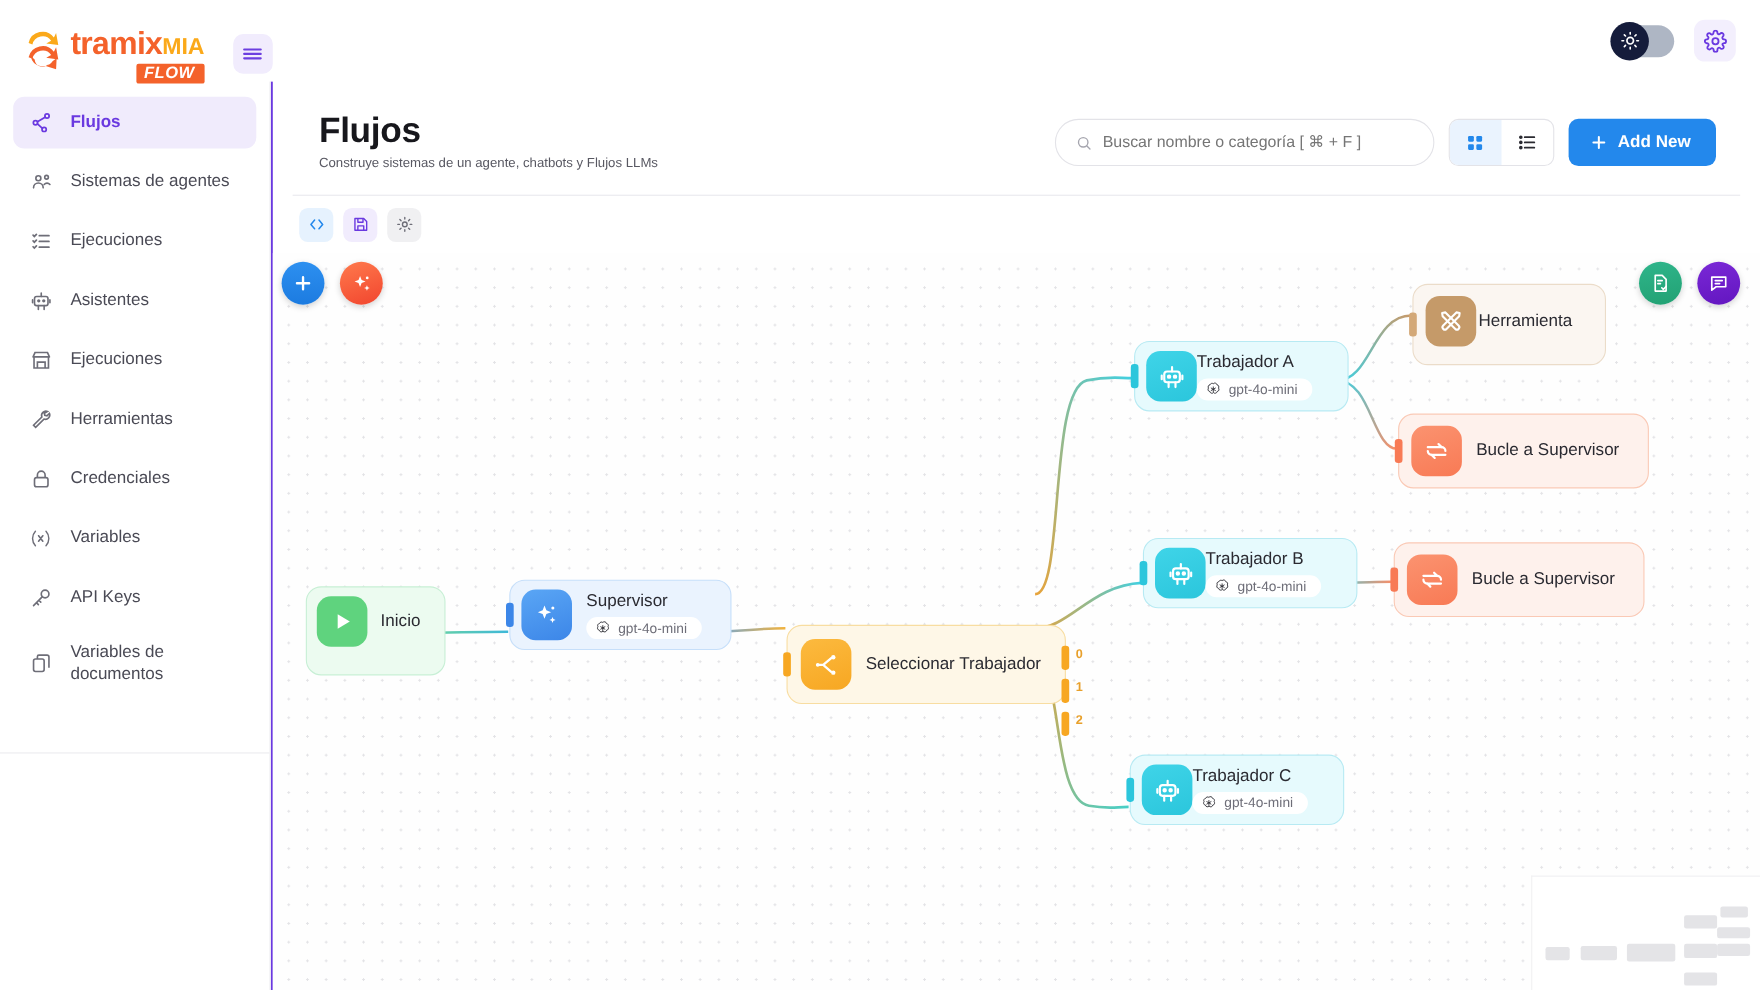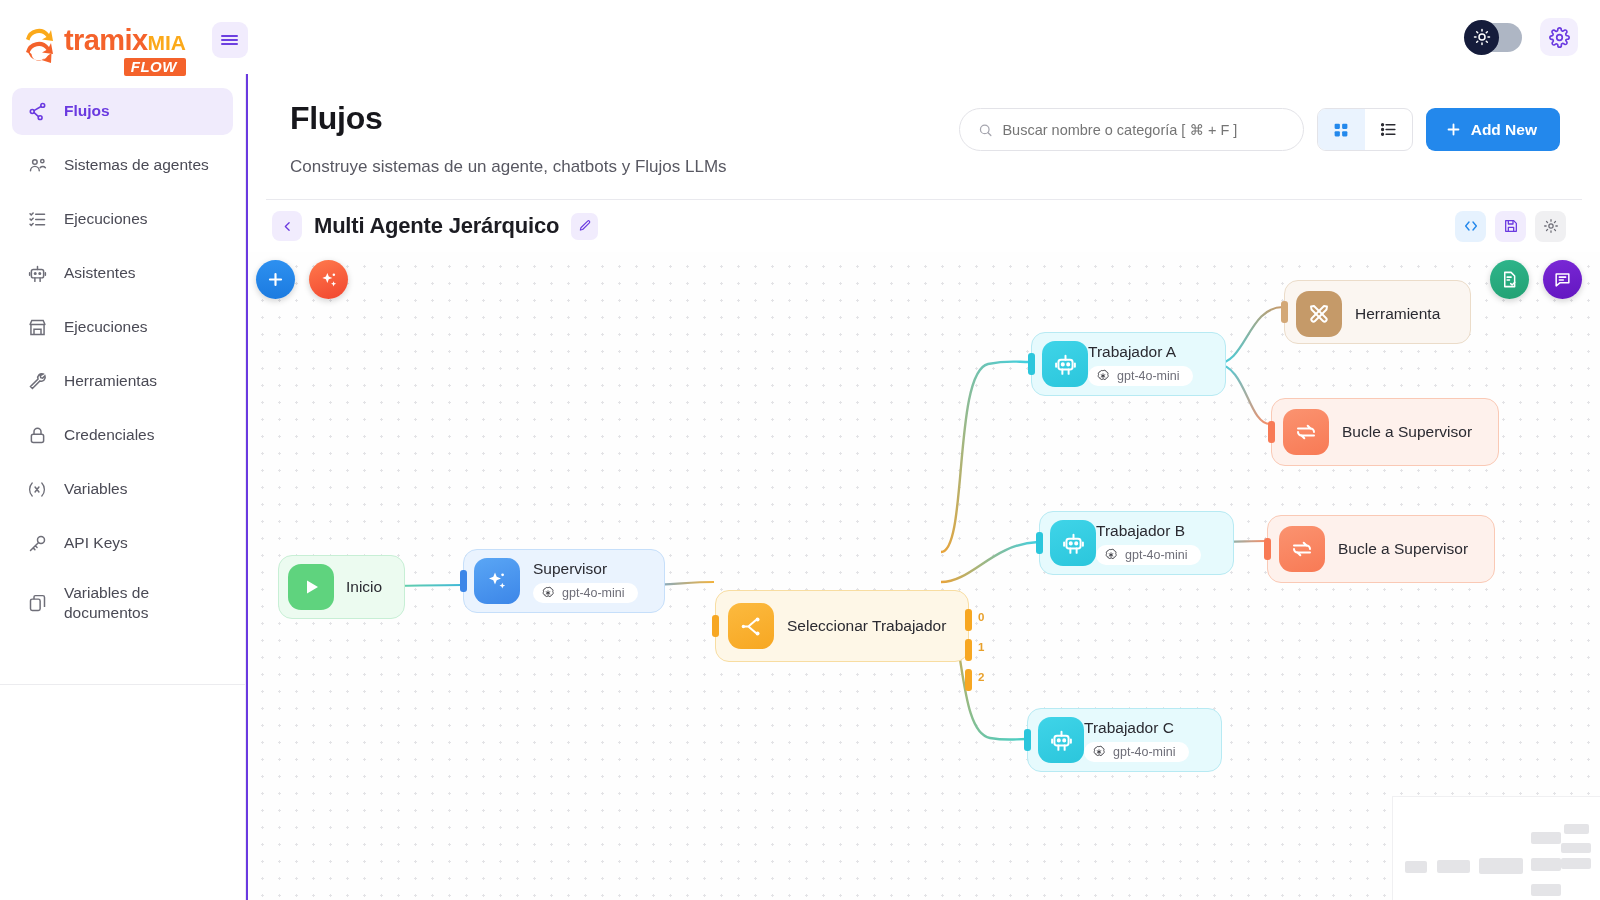--- a/index.html
+++ b/index.html
@@ -9,21 +9,21 @@
     background: #ffffff; overflow: hidden;
   }
   .app { position: relative; width: 1600px; height: 900px; display: flex; flex-direction: column; }
 
   
   .topbar {
     height: 74px; flex: 0 0 74px; background: #fff;
     display: flex; align-items: center; justify-content: space-between;
     padding: 0 22px 0 18px; position: relative; z-index: 30;
   }
-  .brand { display: flex; gap: 14px; margin-top: 24px; }
+  .brand { display: flex; align-items: center; gap: 14px; margin-top: 24px; }
   .logo-wrap { display: flex; align-items: flex-start; gap: 6px; }
   .logo-mark { width: 40px; height: 42px; flex: 0 0 40px; margin-top: 2px; }
   .logo-text { display: flex; flex-direction: column; line-height: 1; margin-top: 4px; }
   .logo-row1 { font-size: 29px; font-weight: 700; letter-spacing: -0.6px; }
   .logo-tramix { color: #F4622B; }
   .logo-mia { color: #FBA91A; font-size: 21px; font-weight: 700; letter-spacing: 0px; }
   .logo-flow {
     align-self: flex-end; margin-top: 3px; background: #F4622B; color: #fff;
     font-size: 15px; font-weight: 700; font-style: italic; letter-spacing: 0.5px;
     padding: 1px 9px 2px 7px; border-radius: 2px;
@@ -65,21 +65,21 @@
   .nav-item.active .ico svg { stroke: #6A39E0; }
   .nav-label { white-space: pre-line; line-height: 1.3; }
   .sidebar-divider { position: absolute; left: 0; right: 0; bottom: 215px; height: 1px; background: #ECECEF; }
 
   
   .main { flex: 1; min-width: 0; display: flex; flex-direction: column; border-left: 2px solid #6A39E0; }
   .page-head {
     padding: 26px 40px 0 42px; display: flex; justify-content: space-between; align-items: flex-start;
   }
   .page-title { font-size: 32px; font-weight: 700; color: #17171C; letter-spacing: -0.3px; }
-  .page-sub { font-size: 17px; color: #585862; margin-top: 20px; }
+  .page-sub { font-size: 12px; color: #585862; margin-top: 4px; }
   .head-controls { display: flex; align-items: center; gap: 13px; margin-top: 8px; }
   .search-box {
     width: 345px; height: 43px; border: 1px solid #E3E3E8; border-radius: 22px;
     display: flex; align-items: center; gap: 10px; padding: 0 18px; background: #fff;
   }
   .search-box input {
     border: none; outline: none; font-size: 14.5px; color: #0f766e; width: 100%;
     font-family: Liberation Sans, sans-serif; background: transparent;
   }
   .view-toggle {
@@ -143,29 +143,29 @@
   }
   .node-title { font-size: 15.5px; color: #2A2A31; font-weight: 500; }
   .model-pill {
     display: inline-flex; align-items: center; gap: 7px; background: #fff;
     border-radius: 13px; padding: 3px 13px 3px 8px; font-size: 12.5px; color: #6E6E78;
     margin-top: 5px;
   }
   .node-texts { display: flex; flex-direction: column; }
 
   
-  .n-start { background: #ECFBF0; border: 1px solid #C7EFD5; padding: 8px 22px 8px 9px; }
+  .n-start { background: #ECFBF0; border: 1px solid #C7EFD5; padding: 8px 22px 25px 9px; }
   .n-start .node-icon { background: #5FD37E; }
   .n-sup { background: #EAF3FE; border: 1px solid #C6DFFA; padding: 8px 26px 8px 10px; gap: 13px; }
   .n-sup .node-icon { background: linear-gradient(160deg,#5AA6F5,#3C86E8); }
   .n-sel { background: #FEF7E7; border: 1px solid #F8DDA1; padding: 12px 22px 12px 12px; gap: 13px; margin-top: 44px; }
   .n-sel .node-icon { background: linear-gradient(160deg,#FCBA3F,#F7A722); }
   .n-work { background: #E6FAFD; border: 1px solid #B7EAF3; padding: 8px 32px 8px 10px; }
   .n-work .node-icon { background: linear-gradient(160deg,#3FD4E8,#2BC6DC); }
-  .n-tool { background: #FBF6F1; border: 1px solid #EBDCC9; padding: 10px 30px 6px 11px; gap: 13px; }
+  .n-tool { background: #FBF6F1; border: 1px solid #EBDCC9; padding: 10px 30px 16px 11px; gap: 2px; }
   .n-tool .node-icon { background: #C59A69; }
   .n-loop { background: #FEF1EC; border: 1px solid #FAC9B5; padding: 10px 26px 10px 11px; gap: 13px; }
   .n-loop .node-icon { background: linear-gradient(160deg,#FB9370,#F87A55); }
 
   .port {
     position: absolute; width: 7px; height: 22px; border-radius: 3px;
   }
   .port-in { left: -4px; top: 50%; transform: translateY(-50%); }
   .port-blue { background: #3C86E8; }
   .port-orange { background: #F7A722; }
@@ -374,33 +374,20 @@
           <button class="add-btn">
             <svg width="17" height="17" viewBox="0 0 24 24" fill="none" stroke="#fff" stroke-width="2.6" stroke-linecap="round">
                 <path d="M12 5v14M5 12h14"></path>
               </svg>
             <span>Add New</span>
           </button>
         </div>
       </div>
 
       <div class="flow-head">
-        <div class="flow-head-left">
-          <div class="back-btn">
-            <svg width="13" height="13" viewBox="0 0 24 24" fill="none" stroke="#6A39E0" stroke-width="2.4" stroke-linecap="round" stroke-linejoin="round">
-                <path d="M15 5 8 12l7 7"></path>
-              </svg>
-          </div>
-          <div class="flow-name">Multi Agente Jerárquico</div>
-          <div class="edit-btn">
-            <svg width="14" height="14" viewBox="0 0 24 24" fill="none" stroke="#6A39E0" stroke-width="1.9" stroke-linecap="round" stroke-linejoin="round">
-                <path d="M16.5 3.5a2.1 2.1 0 0 1 3 3L8 18l-4 1 1-4z"></path>
-              </svg>
-          </div>
-        </div>
         <div class="flow-head-right">
           <div class="hbtn code">
             <svg width="16" height="16" viewBox="0 0 24 24" fill="none" stroke="#2388EC" stroke-width="2.1" stroke-linecap="round" stroke-linejoin="round">
                 <path d="M9 6 4 12l5 6M15 6l5 6-5 6"></path>
               </svg>
           </div>
           <div class="hbtn save">
             <svg width="16" height="16" viewBox="0 0 24 24" fill="none" stroke="#6A39E0" stroke-width="1.9" stroke-linejoin="round">
                 <path d="M4 4h12l4 4v12H4z"></path>
                 <path d="M8 4v5h7V4M8 20v-6h8v6"></path>

